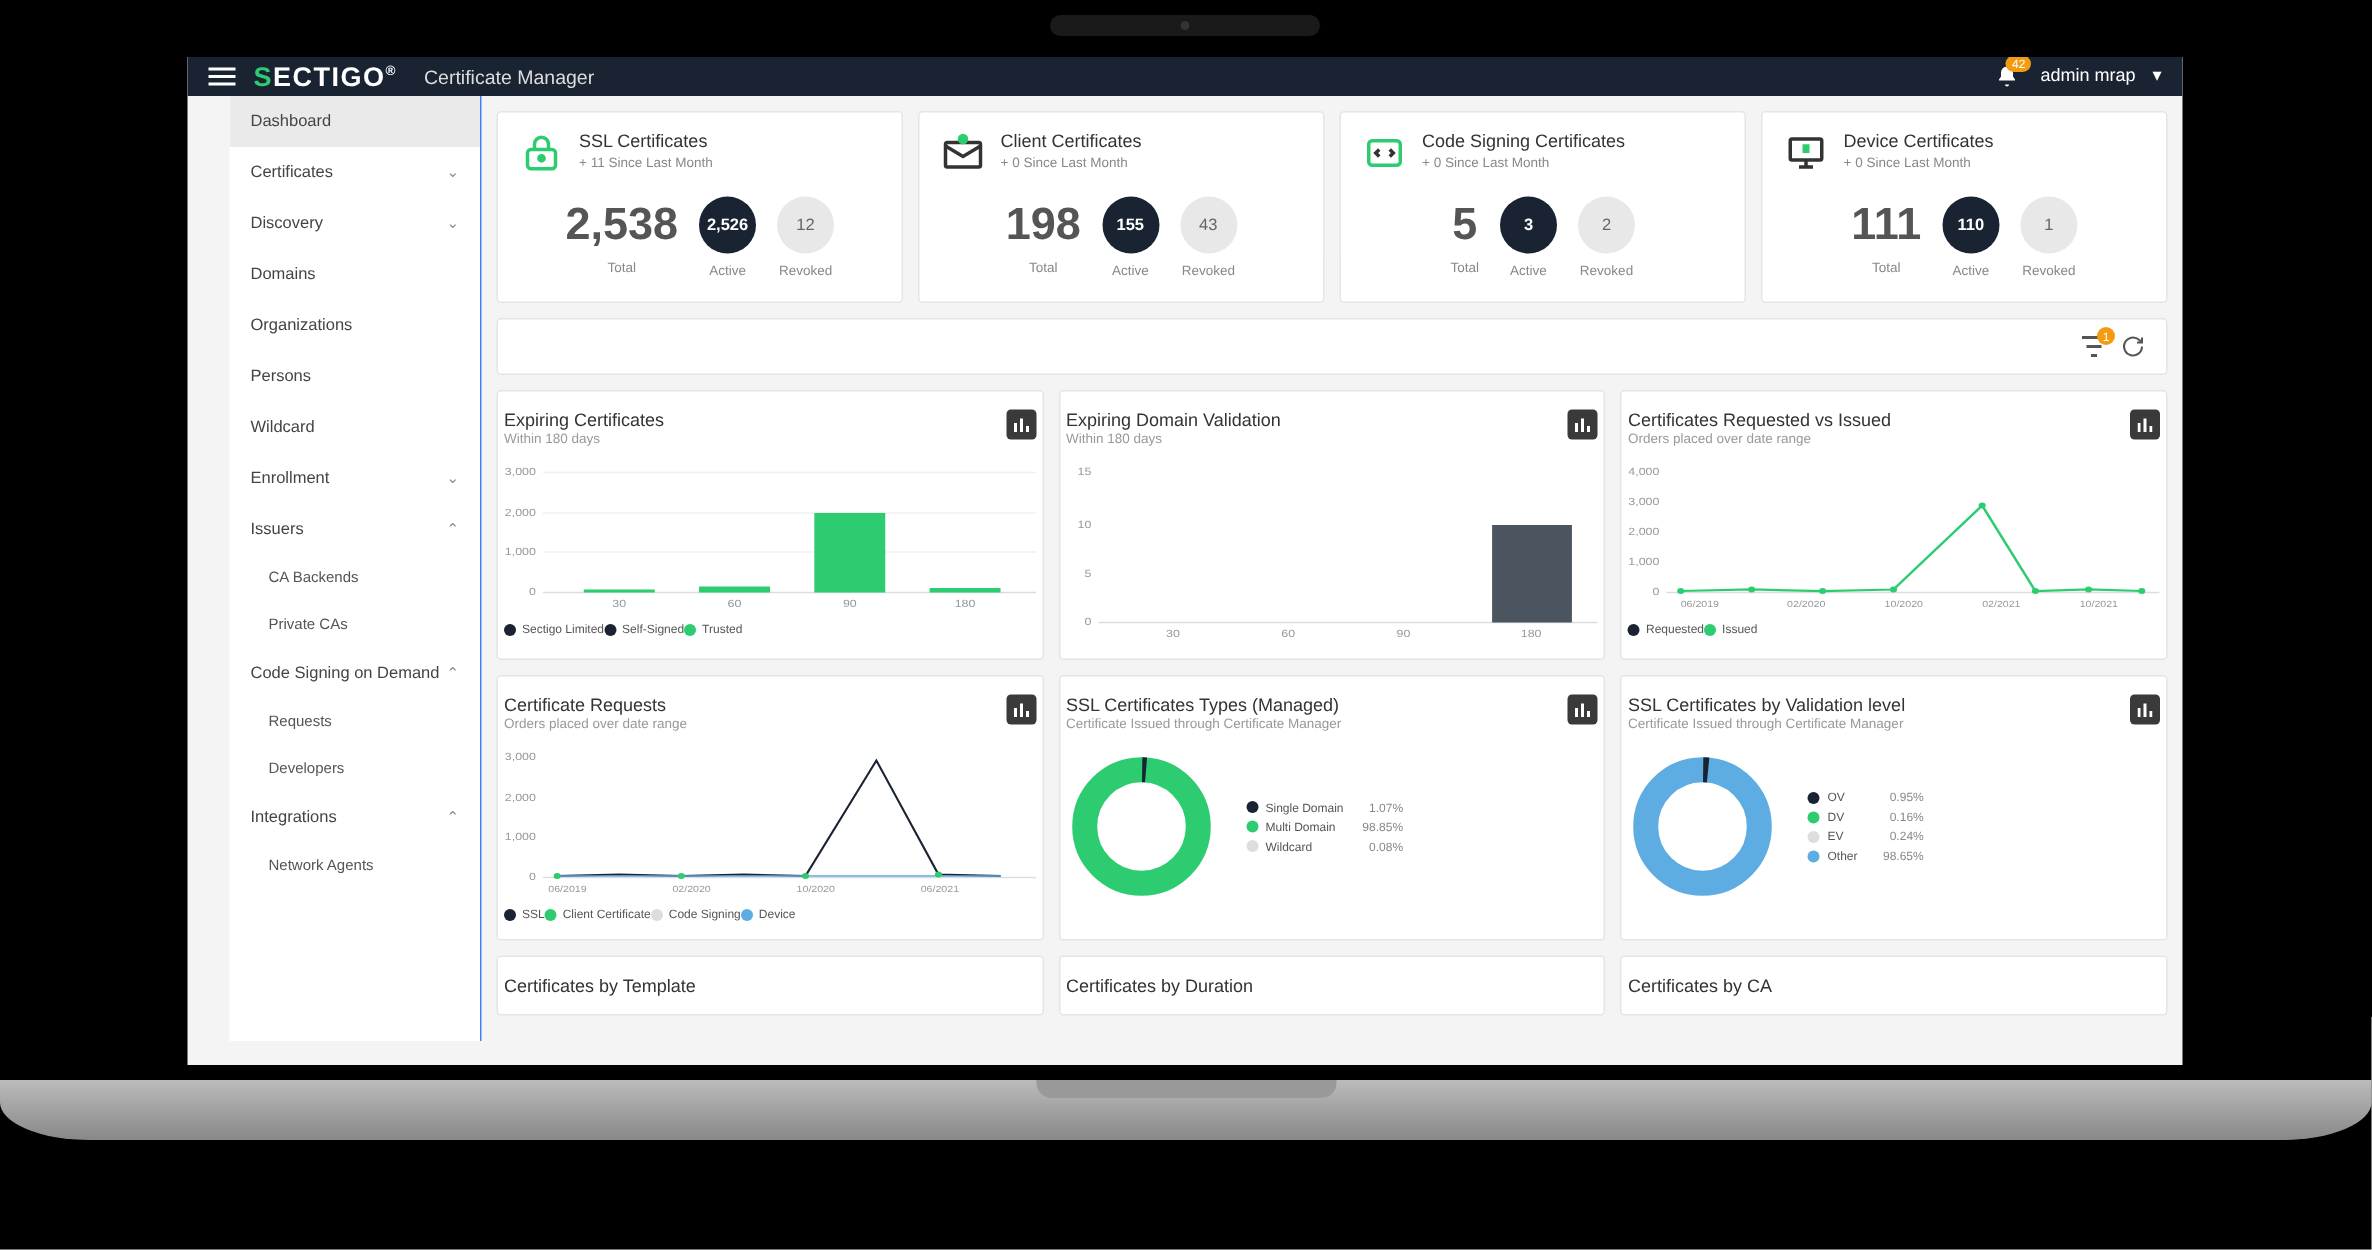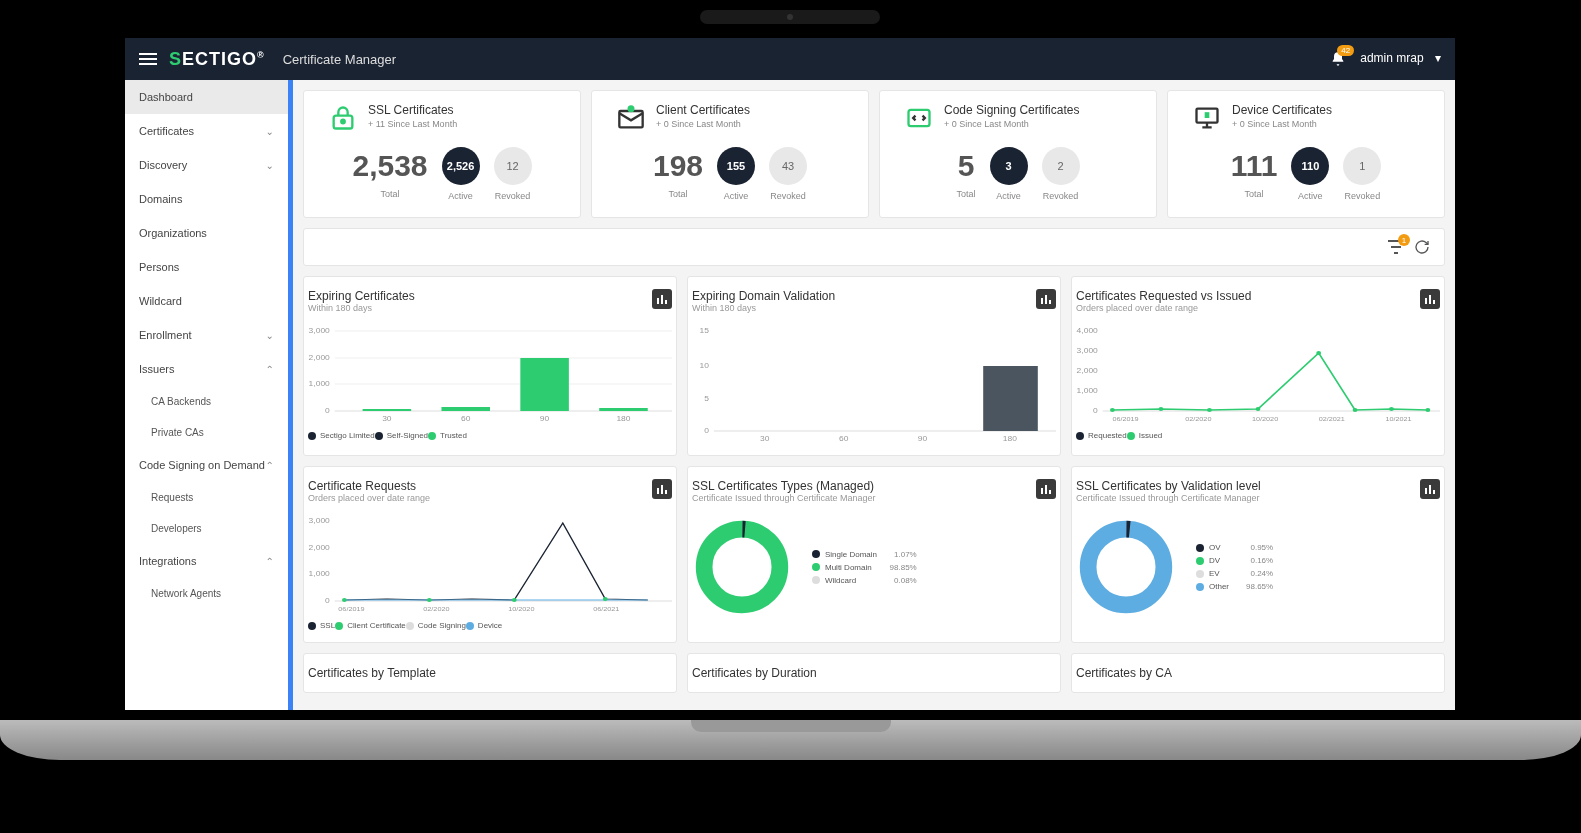--- a/index.html
+++ b/index.html
@@ -6,43 +6,43 @@
 body { font-family: Arial, sans-serif; background: #000; width: 1581px; height: 833px; overflow: hidden; }
 
 .laptop-frame { position: absolute; top: 0; left: 95px; width: 1390px; height: 730px; background: #000; border-radius: 25px 25px 0 0; padding: 30px 30px 0 30px; }
 .laptop-camera { position: absolute; top: 10px; left: 50%; transform: translateX(-50%); width: 180px; height: 14px; background: #1a1a1a; border-radius: 10px; }
 .laptop-camera::after { content: ''; position: absolute; top: 4px; left: 50%; transform: translateX(-50%); width: 6px; height: 6px; background: #333; border-radius: 50%; }
 .laptop-base { position: absolute; top: 720px; left: 0; width: 1581px; height: 40px; background: linear-gradient(#bbb, #888); border-radius: 0 0 60px 60px / 0 0 25px 25px; }
 .laptop-notch { position: absolute; top: 720px; left: 50%; transform: translateX(-50%); width: 200px; height: 12px; background: #999; border-radius: 0 0 10px 10px; }
 
 .screen { position: absolute; top: 38px; left: 125px; width: 1330px; height: 672px; background: #f4f4f4; overflow: hidden; }
 
-.topbar { height: 42px; background: #1a2332; display: flex; align-items: center; padding: 0 14px; color: #fff; }
+.topbar { height: 26px; background: #1a2332; display: flex; align-items: center; padding: 0 14px; color: #fff; }
 .hamburger { cursor: pointer; margin-right: 12px; }
 .hamburger div { width: 18px; height: 2px; background: #fff; margin: 3px 0; }
 .logo { font-size: 18px; font-weight: bold; letter-spacing: 1px; margin-right: 18px; }
 .logo .g1 { color: #2ecc71; }
 .logo .rest { color: #fff; }
 .app-title { font-size: 13px; color: #ddd; }
 .topbar-right { margin-left: auto; display: flex; align-items: flex-start; gap: 14px; font-size: 12px; }
 .bell { position: relative; }
 .bell-badge { position: absolute; top: -6px; right: -8px; background: #f39c12; color: #fff; font-size: 8px; padding: 1px 4px; border-radius: 7px; }
 
 .body-area { display: flex; height: calc(100% - 42px); }
 
-.sidebar { width: 168px; background: #fff; border-right: 5px solid #3b82f6; overflow-y: auto; font-size: 11px; }
+.sidebar { width: 168px; background: #fff; border-right: 1px solid #3b82f6; overflow-y: auto; font-size: 11px; margin-left: 28px; }
 .sidebar-item { padding: 11px 14px; color: #444; display: flex; justify-content: space-between; align-items: center; cursor: pointer; }
 .sidebar-item.active { background: #eaeaea; }
 .sidebar-sub { padding: 10px 14px 10px 26px; color: #555; font-size: 10px; cursor: pointer; }
 .chev { font-size: 10px; color: #888; }
 
 .main { flex: 1; padding: 10px; overflow-y: auto; }
 
 .stat-row { display: flex; gap: 10px; margin-bottom: 10px; }
-.stat-card { flex: 1; background: #fff; border: 1px solid #e5e5e5; border-radius: 3px; padding: 12px 24px 16px; }
+.stat-card { flex: 1; background: #fff; border: 1px solid #e5e5e5; border-radius: 3px; padding: 12px 14px 16px; }
 .stat-head { display: flex; align-items: flex-start; gap: 10px; margin-bottom: 14px; }
 .stat-icon { width: 30px; height: 30px; display: flex; align-items: center; justify-content: center; }
 .stat-title { font-size: 12px; color: #333; font-weight: 500; }
 .stat-sub { font-size: 9px; color: #888; margin-top: 2px; }
 .stat-nums { display: flex; align-items: center; gap: 14px; justify-content: center; }
 .stat-big { text-align: center; }
 .stat-big-val { font-size: 30px; color: #555; font-weight: 700; }
 .stat-big-lbl { font-size: 9px; color: #888; margin-top: 6px; }
 .stat-circle { width: 38px; height: 38px; border-radius: 50%; display: flex; align-items: center; justify-content: center; font-size: 11px; }
 .stat-circle.dark { background: #1a2332; color: #fff; font-weight: bold; }

